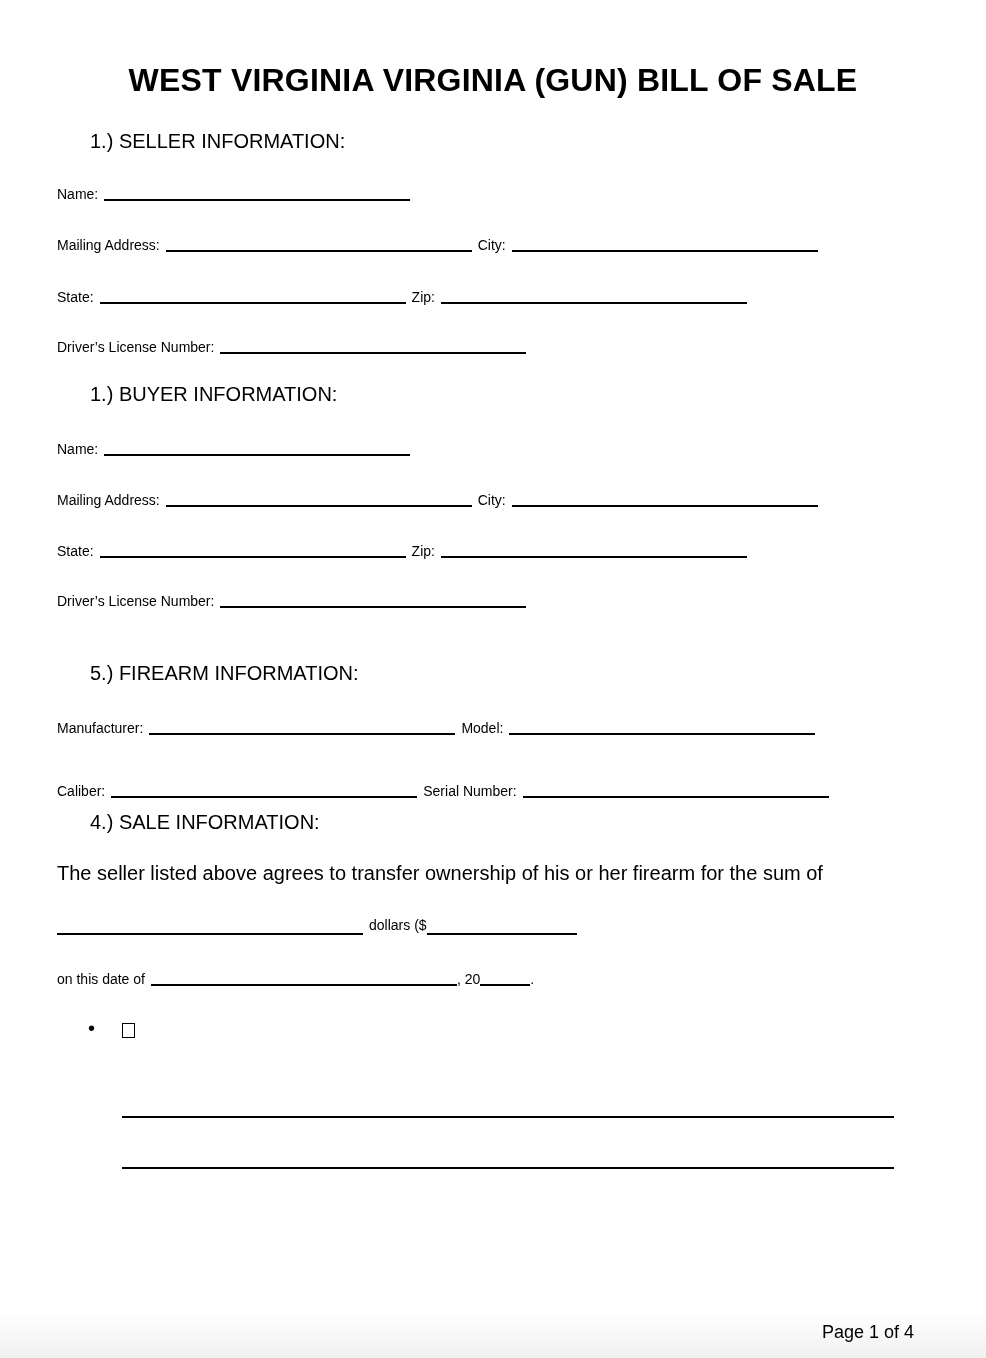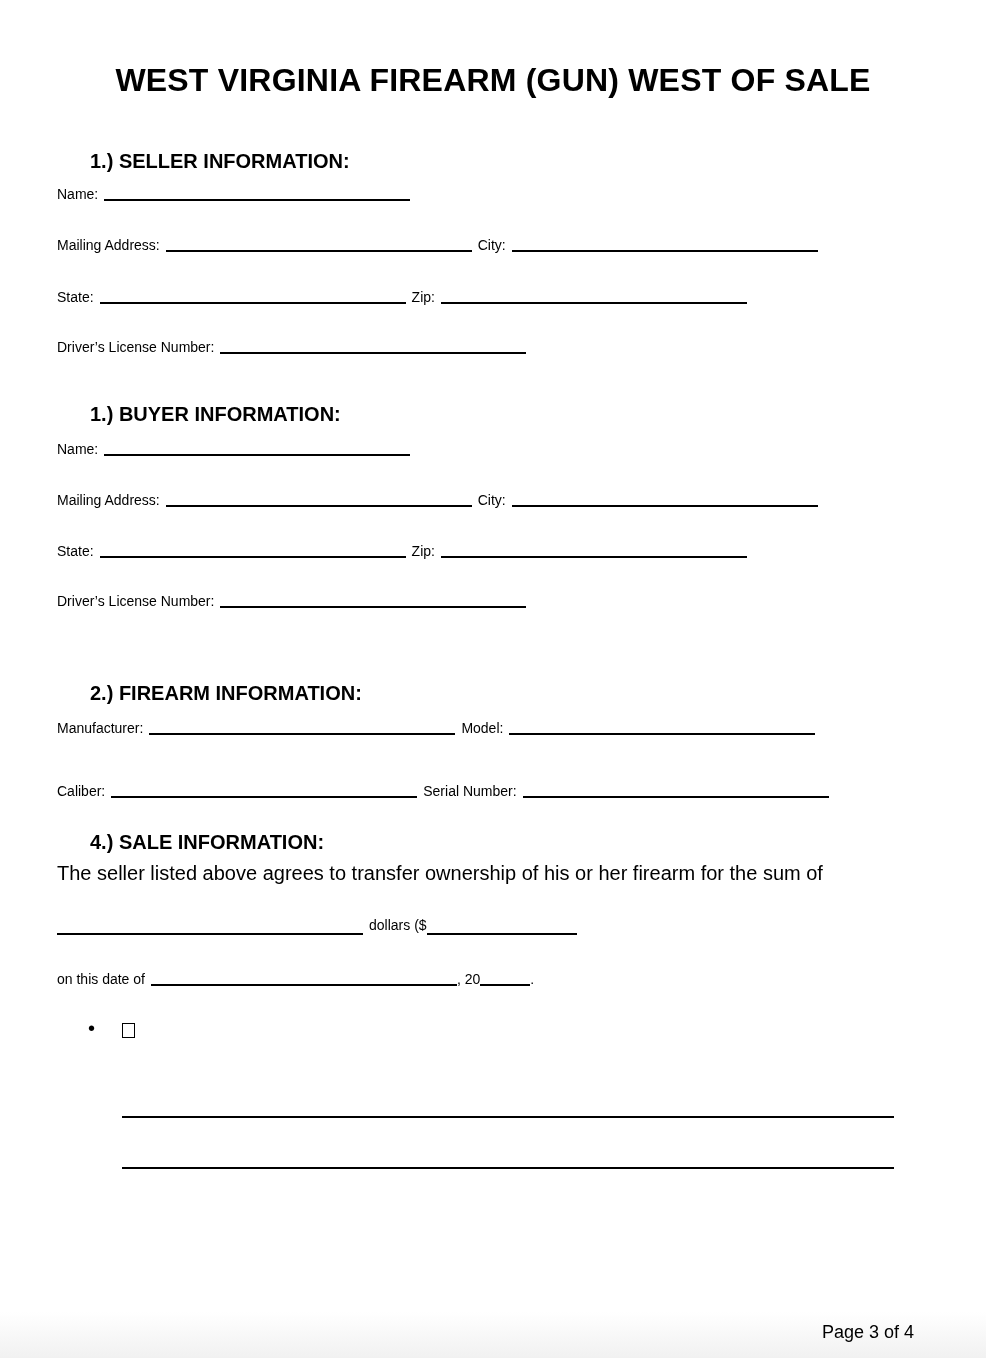--- a/index.html
+++ b/index.html
@@ -1,39 +1,39 @@
 <!DOCTYPE html>
 <html><head>
   <meta charset="utf-8">
   <style>
     html, body { margin: 0; padding: 0; background: #ffffff; }
     body { width: 986px; height: 1358px; position: relative; overflow: hidden;
            font-family: "Liberation Sans", sans-serif; color: #000; }
     .title { position: absolute; top: 62px; left: 0; width: 986px; text-align: center;
              font-weight: bold; font-size: 32px; letter-spacing: 0.2px; }
-    .section-h { position: absolute; left: 90px; font-weight: bold; font-size: 20px; margin-top: 20px; }
+    .section-h { position: absolute; left: 90px; font-weight: normal; font-size: 20px; }
     .row { position: absolute; left: 57px; font-size: 14px; white-space: nowrap; display: flex; align-items: baseline; }
     .blank { display: inline-block; border-bottom: 2px solid #000; height: 18px; margin-left: 6px; margin-right: 6px; vertical-align: baseline; position: relative; top: 2px; }
     .blank.tight { margin-left: 0; margin-right: 0; }
     .para { position: absolute; left: 57px; font-size: 20px; white-space: nowrap; }
     .bullet-row { position: absolute; left: 88px; font-size: 20px; }
     .bullet { position: absolute; left: 0; top: 0; font-size: 20px; }
     .bullet-text { position: absolute; left: 34px; top: 0; width: 790px; line-height: 27px; }
     .checkbox { display: inline-block; width: 11px; height: 13px; border: 1px solid #000; margin-right: 4px; vertical-align: -1px; cursor: pointer; }
     .trade-line { position: absolute; left: 122px; width: 772px; border-bottom: 2px solid #000; }
     .footer { position: absolute; left: 0; top: 1312px; width: 986px; height: 46px;
               background: linear-gradient(#ffffff, #f1f1f1); }
     .footer-left { position: absolute; left: 57px; top: 10px; font-size: 18px; }
     .footer-right { position: absolute; right: 72px; top: 10px; font-size: 18px; }
     .footer a { color: #1a4fa8; text-decoration: underline; }
   </style>
 </head>
 <body>
 
-<div class="title">WEST VIRGINIA FIREARM (GUN) WEST OF SALE</div>
+<div class="title">WEST VIRGINIA VIRGINIA (GUN) BILL OF SALE</div>
 
 <div class="section-h" style="top:130px;">1.) SELLER INFORMATION:</div>
 
 <div class="row" style="top:179px;">
   <span>Name:</span>
   <span class="blank" style="width:306px;"></span>
 </div>
 
 <div class="row" style="top:230px;">
   <span>Mailing Address:</span>
@@ -73,21 +73,21 @@
   <span class="blank" style="width:306px;"></span>
   <span>Zip:</span>
   <span class="blank" style="width:306px;"></span>
 </div>
 
 <div class="row" style="top:586px;">
   <span>Driver’s License Number:</span>
   <span class="blank" style="width:306px;"></span>
 </div>
 
-<div class="section-h" style="top:662px;">2.) FIREARM INFORMATION:</div>
+<div class="section-h" style="top:662px;">5.) FIREARM INFORMATION:</div>
 
 <div class="row" style="top:713px;">
   <span>Manufacturer:</span>
   <span class="blank" style="width:306px;"></span>
   <span>Model:</span>
   <span class="blank" style="width:306px;"></span>
 </div>
 
 <div class="row" style="top:776px;">
   <span>Caliber:</span>
@@ -118,14 +118,14 @@
   <span class="bullet">•</span>
   <div class="bullet-text">
     <span class="checkbox"></span>
   </div>
 </div>
 
 <div class="trade-line" style="top:1098px; height:18px;"></div>
 <div class="trade-line" style="top:1149px; height:18px;"></div>
 
 <div class="footer">
-  <div class="footer-right">Page 3 of 4</div>
+  <div class="footer-right">Page 1 of 4</div>
 </div>
 
 </body></html>

